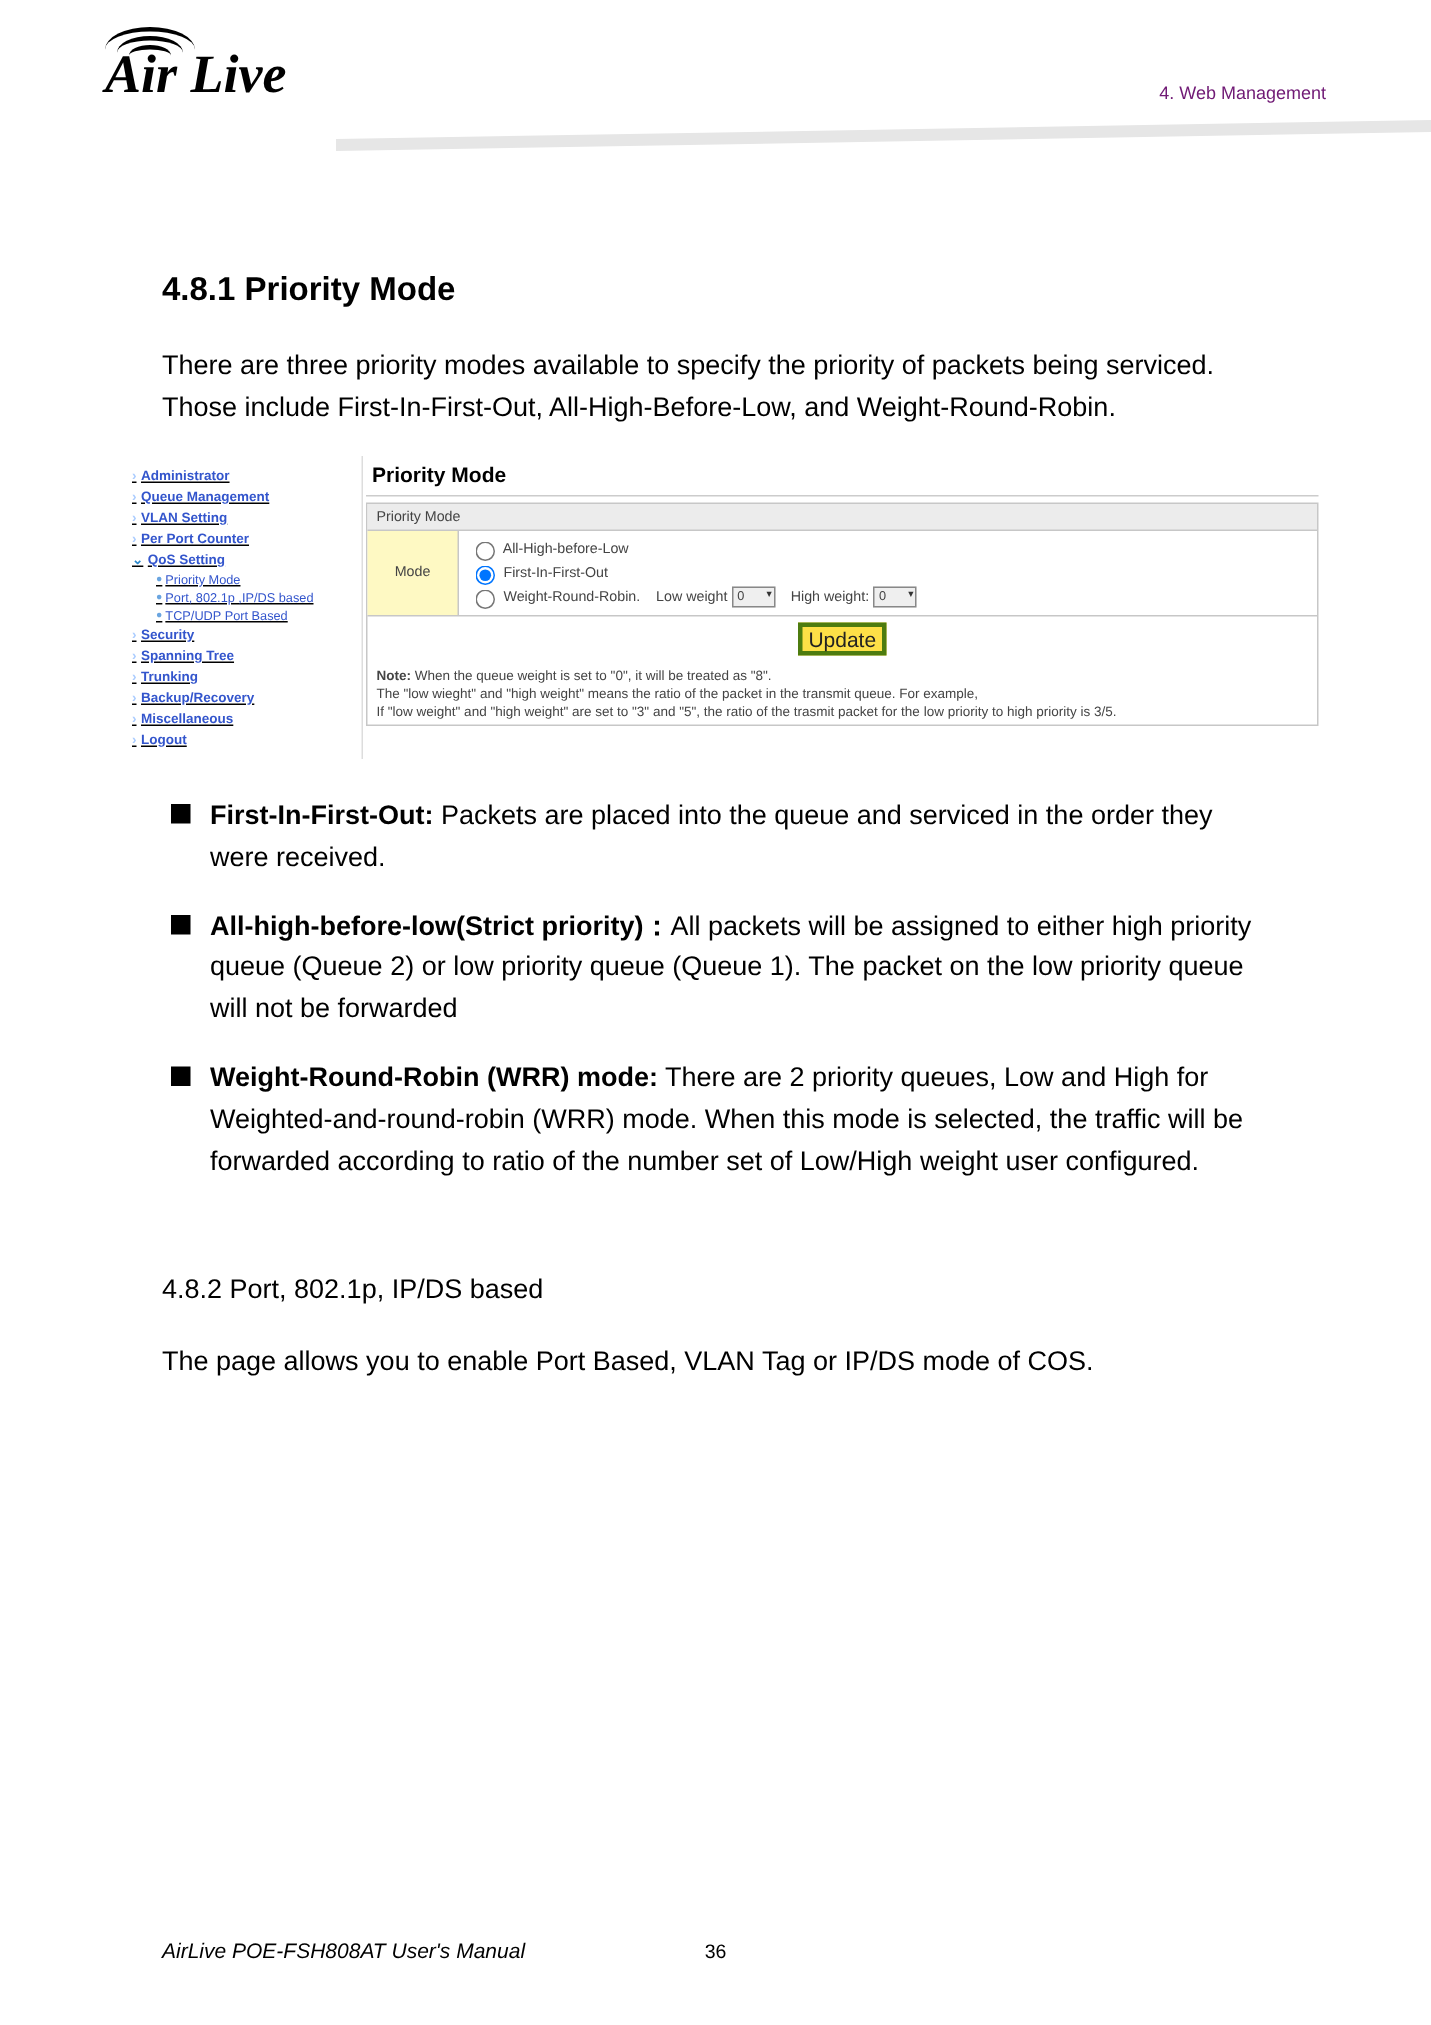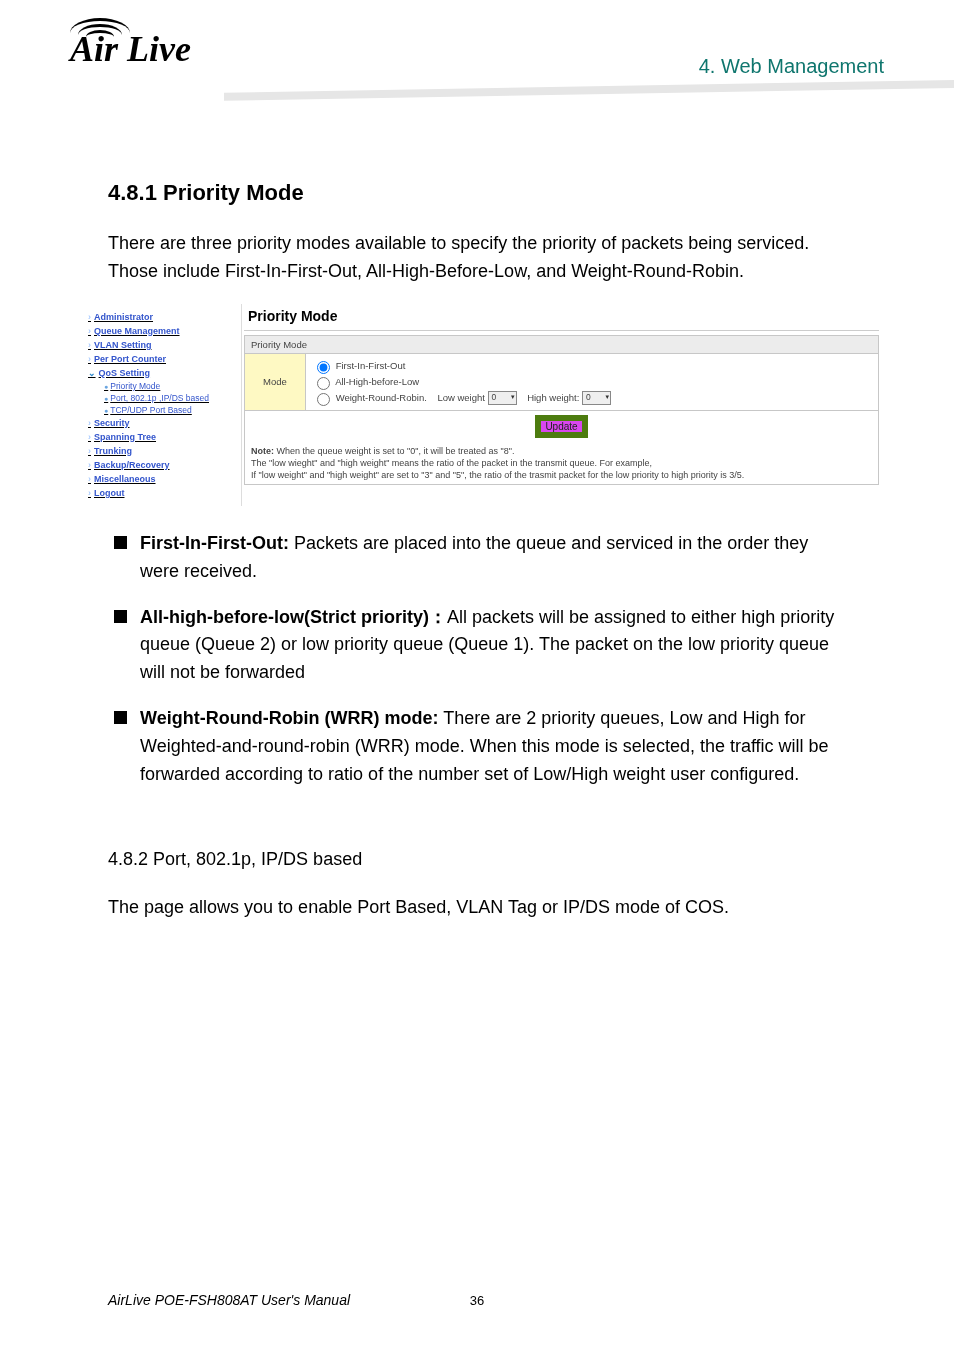--- a/index.html
+++ b/index.html
@@ -58,22 +58,22 @@
     .logo-arc.inner2 {
       top: 30px;
       left: 86px;
       width: 28px;
       height: 10px;
     }
     .header-label {
       position: absolute;
       top: 55px;
       right: 70px;
-      color: #0f766e;
-      font-size: 20px;
+      color: #701a75;
+      font-size: 12px;
     }
     .header-line {
       position: absolute;
       top: 80px;
       right: 0;
       width: 730px;
       height: 8px;
       background: #e6e6e6;
       transform: skewY(-1deg);
       transform-origin: right;
@@ -203,24 +203,24 @@
       top: 0;
       font-size: 7px;
       color: #333;
     }
     .update-row {
       text-align: center;
       padding: 4px 0;
     }
     .btn-fake {
       display: inline-block;
-      border: 6px solid #4d7c0f;
-      background: #d946ef;
+      border: 3px solid #4d7c0f;
+      background: #fde047;
       padding: 0 4px;
-      font-size: 10px;
+      font-size: 14px;
       color: #222;
     }
     .note-row {
       padding: 3px 6px;
       color: #444;
       font-size: 9px;
       line-height: 1.35;
     }
     
     .sq-list {
@@ -309,26 +309,26 @@
         <div class="sc-main">
           <div class="sc-title">Priority Mode</div>
           <div class="sc-hr"></div>
 
           <div class="sc-panel">
             <div class="panel-label">Priority Mode</div>
             <div class="mode-row">
               <div class="mode-col-label">Mode</div>
               <div class="mode-col-opts">
                 <div>
+                  <input type="radio" style="vertical-align: middle;">
+                  <span>All-High-before-Low</span>
+                </div>
+                <div>
                   <input type="radio" checked="" style="vertical-align: middle;">
                   <span>First-In-First-Out</span>
-                </div>
-                <div>
-                  <input type="radio" style="vertical-align: middle;">
-                  <span>All-High-before-Low</span>
                 </div>
                 <div>
                   <input type="radio" style="vertical-align: middle;">
                   <span>Weight-Round-Robin.</span>
                   &nbsp;&nbsp;
                   <span>Low weight</span>
                   <span class="select-fake">0</span>
                   &nbsp;&nbsp;
                   <span>High weight:</span>
                   <span class="select-fake">0</span>

